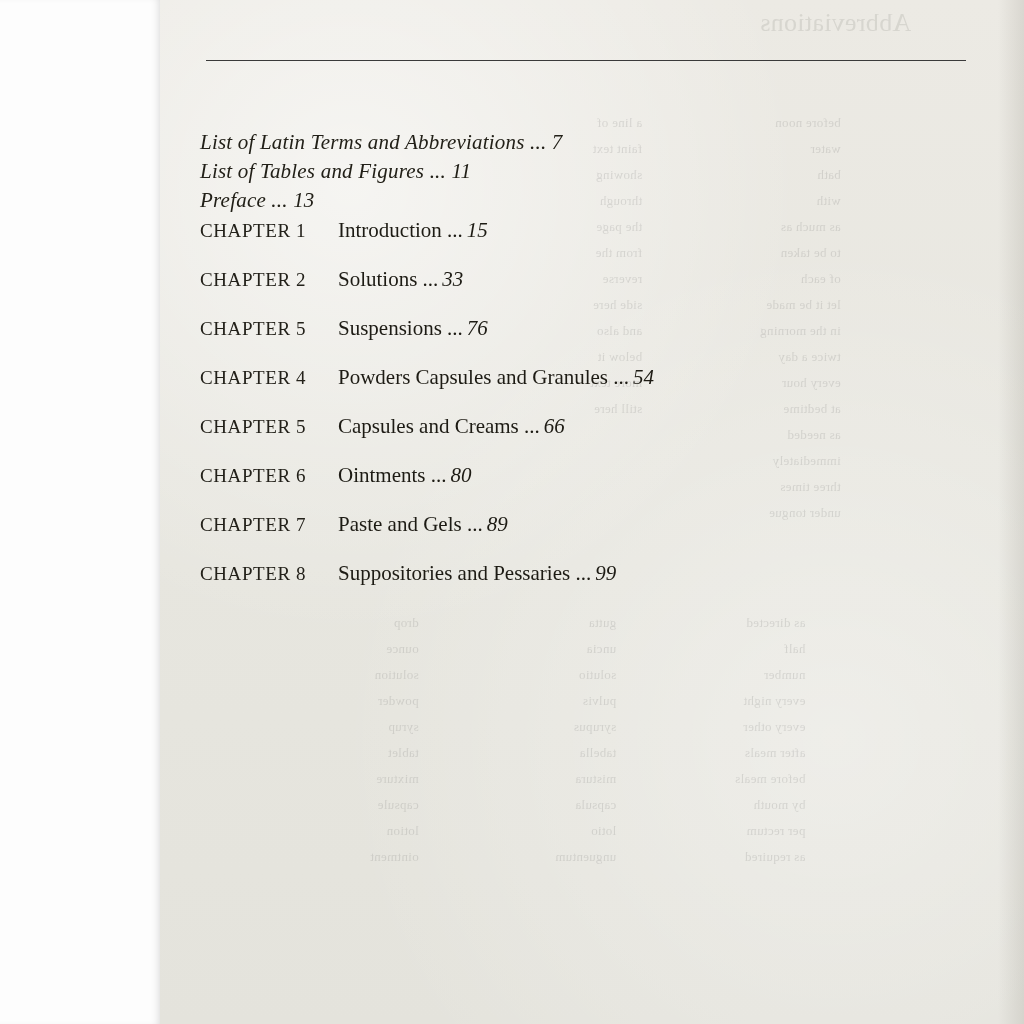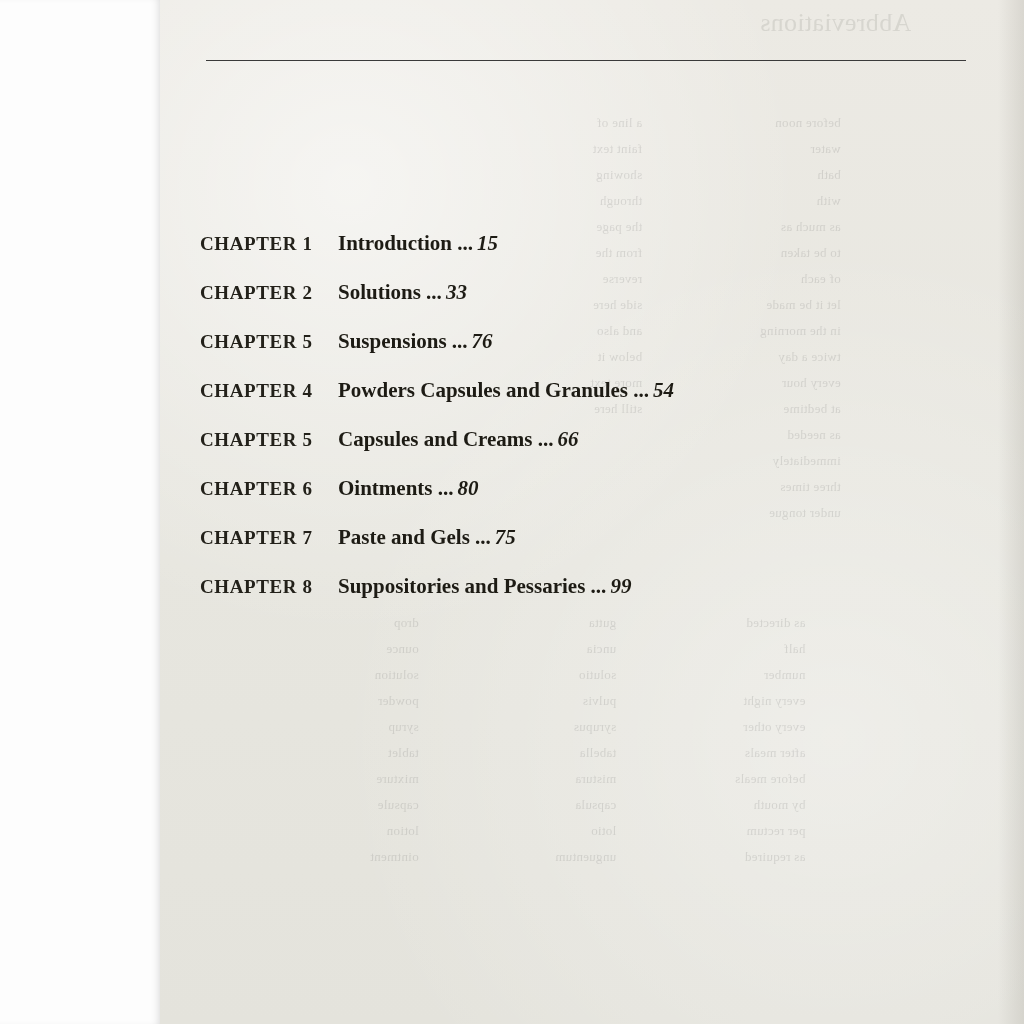--- a/index.html
+++ b/index.html
@@ -110,23 +110,22 @@
     font-style: italic;
     font-size: 21px;
     line-height: 29px;
     color: #222018;
     letter-spacing: 0.2px;
   }
 
   .chapters {
     position: absolute;
     left: 40px;
-    top: 231px;
+    top: 218px;
     width: 780px;
-    font-weight: bold;
   }
   .chapter-row {
     position: relative;
     height: 49px;
     white-space: nowrap;
   }
   .chapter-label {
     display: inline-block;
     width: 138px;
     font-variant: small-caps;
@@ -229,20 +228,25 @@
 after meals
 before meals
 by mouth
 per rectum
 as required</div>
 
     <div class="content-layer">
 
       <div class="rule"></div>
 
+      <div class="front-matter">
+        <div class="fm-line">List of Latin Terms and Abbreviations ... 7</div>
+        <div class="fm-line">List of Tables and Figures ... 11</div>
+        <div class="fm-line">Preface ... 13</div>
+      </div>
 
       <div class="chapters">
 
         <div class="chapter-row">
           <span class="chapter-label">CHAPTER 1</span><span class="chapter-title">Introduction ...</span> <span class="chapter-title pg">15</span>
         </div>
 
         <div class="chapter-row">
           <span class="chapter-label">CHAPTER 2</span><span class="chapter-title">Solutions ...</span> <span class="chapter-title pg">33</span>
         </div>
@@ -257,21 +261,21 @@
 
         <div class="chapter-row">
           <span class="chapter-label">CHAPTER 5</span><span class="chapter-title">Capsules and Creams ...</span> <span class="chapter-title pg">66</span>
         </div>
 
         <div class="chapter-row">
           <span class="chapter-label">CHAPTER 6</span><span class="chapter-title">Ointments ...</span> <span class="chapter-title pg">80</span>
         </div>
 
         <div class="chapter-row">
-          <span class="chapter-label">CHAPTER 7</span><span class="chapter-title">Paste and Gels ...</span> <span class="chapter-title pg">75</span>
+          <span class="chapter-label">CHAPTER 7</span><span class="chapter-title">Paste and Gels ...</span> <span class="chapter-title pg">89</span>
         </div>
 
         <div class="chapter-row">
           <span class="chapter-label">CHAPTER 8</span><span class="chapter-title">Suppositories and Pessaries ...</span> <span class="chapter-title pg">99</span>
         </div>
 
       </div>
 
 
     </div>

